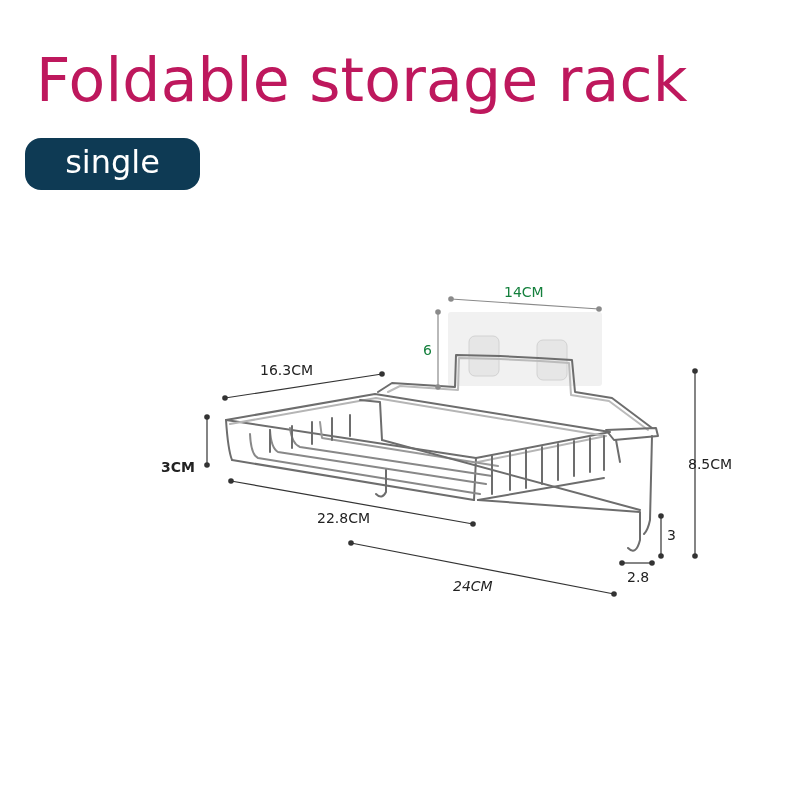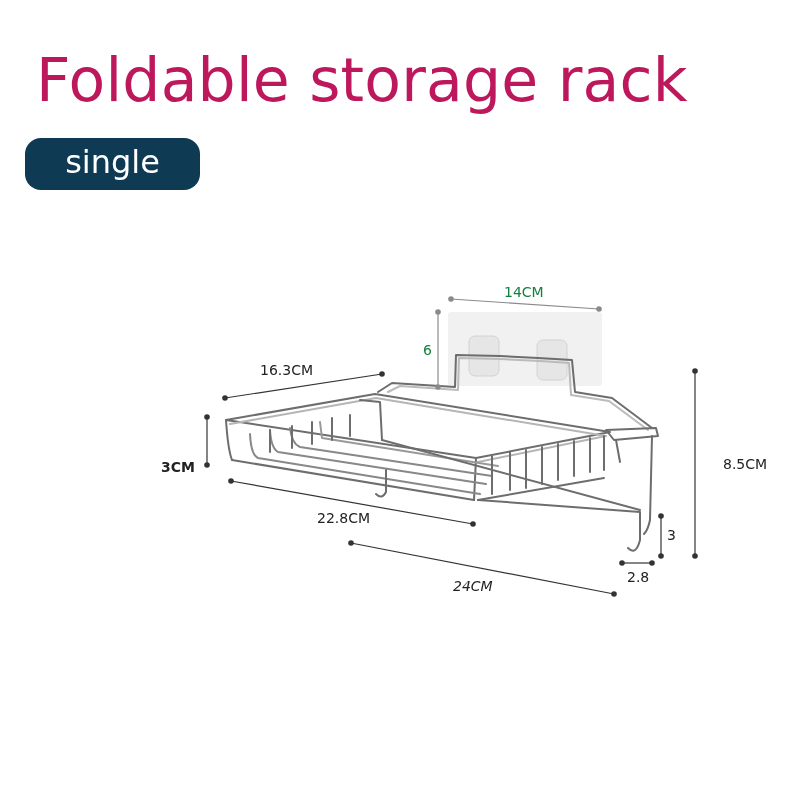--- a/index.html
+++ b/index.html
@@ -110,16 +110,16 @@
       <circle cx="652" cy="563" r="2.8" stroke="none"></circle>
     </g>
   </svg>
 
   <div class="lbl grey" style="left:504px; top:285px;">14CM</div>
   <div class="lbl grey" style="left:423px; top:343px;">6</div>
   <div class="lbl" style="left:260px; top:363px;">16.3CM</div>
   <div class="lbl" style="left:161px; top:460px;font-weight:bold;">3CM</div>
   <div class="lbl" style="left:317px; top:511px;">22.8CM</div>
   <div class="lbl" style="left:453px; top:579px;font-style:italic;">24CM</div>
-  <div class="lbl" style="left:723px; top:457px;">8.5CM</div>
+  <div class="lbl" style="left:688px; top:457px;">8.5CM</div>
   <div class="lbl" style="left:667px; top:528px;">3</div>
   <div class="lbl" style="left:627px; top:570px;">2.8</div>
 </div>
 
 </body></html>

